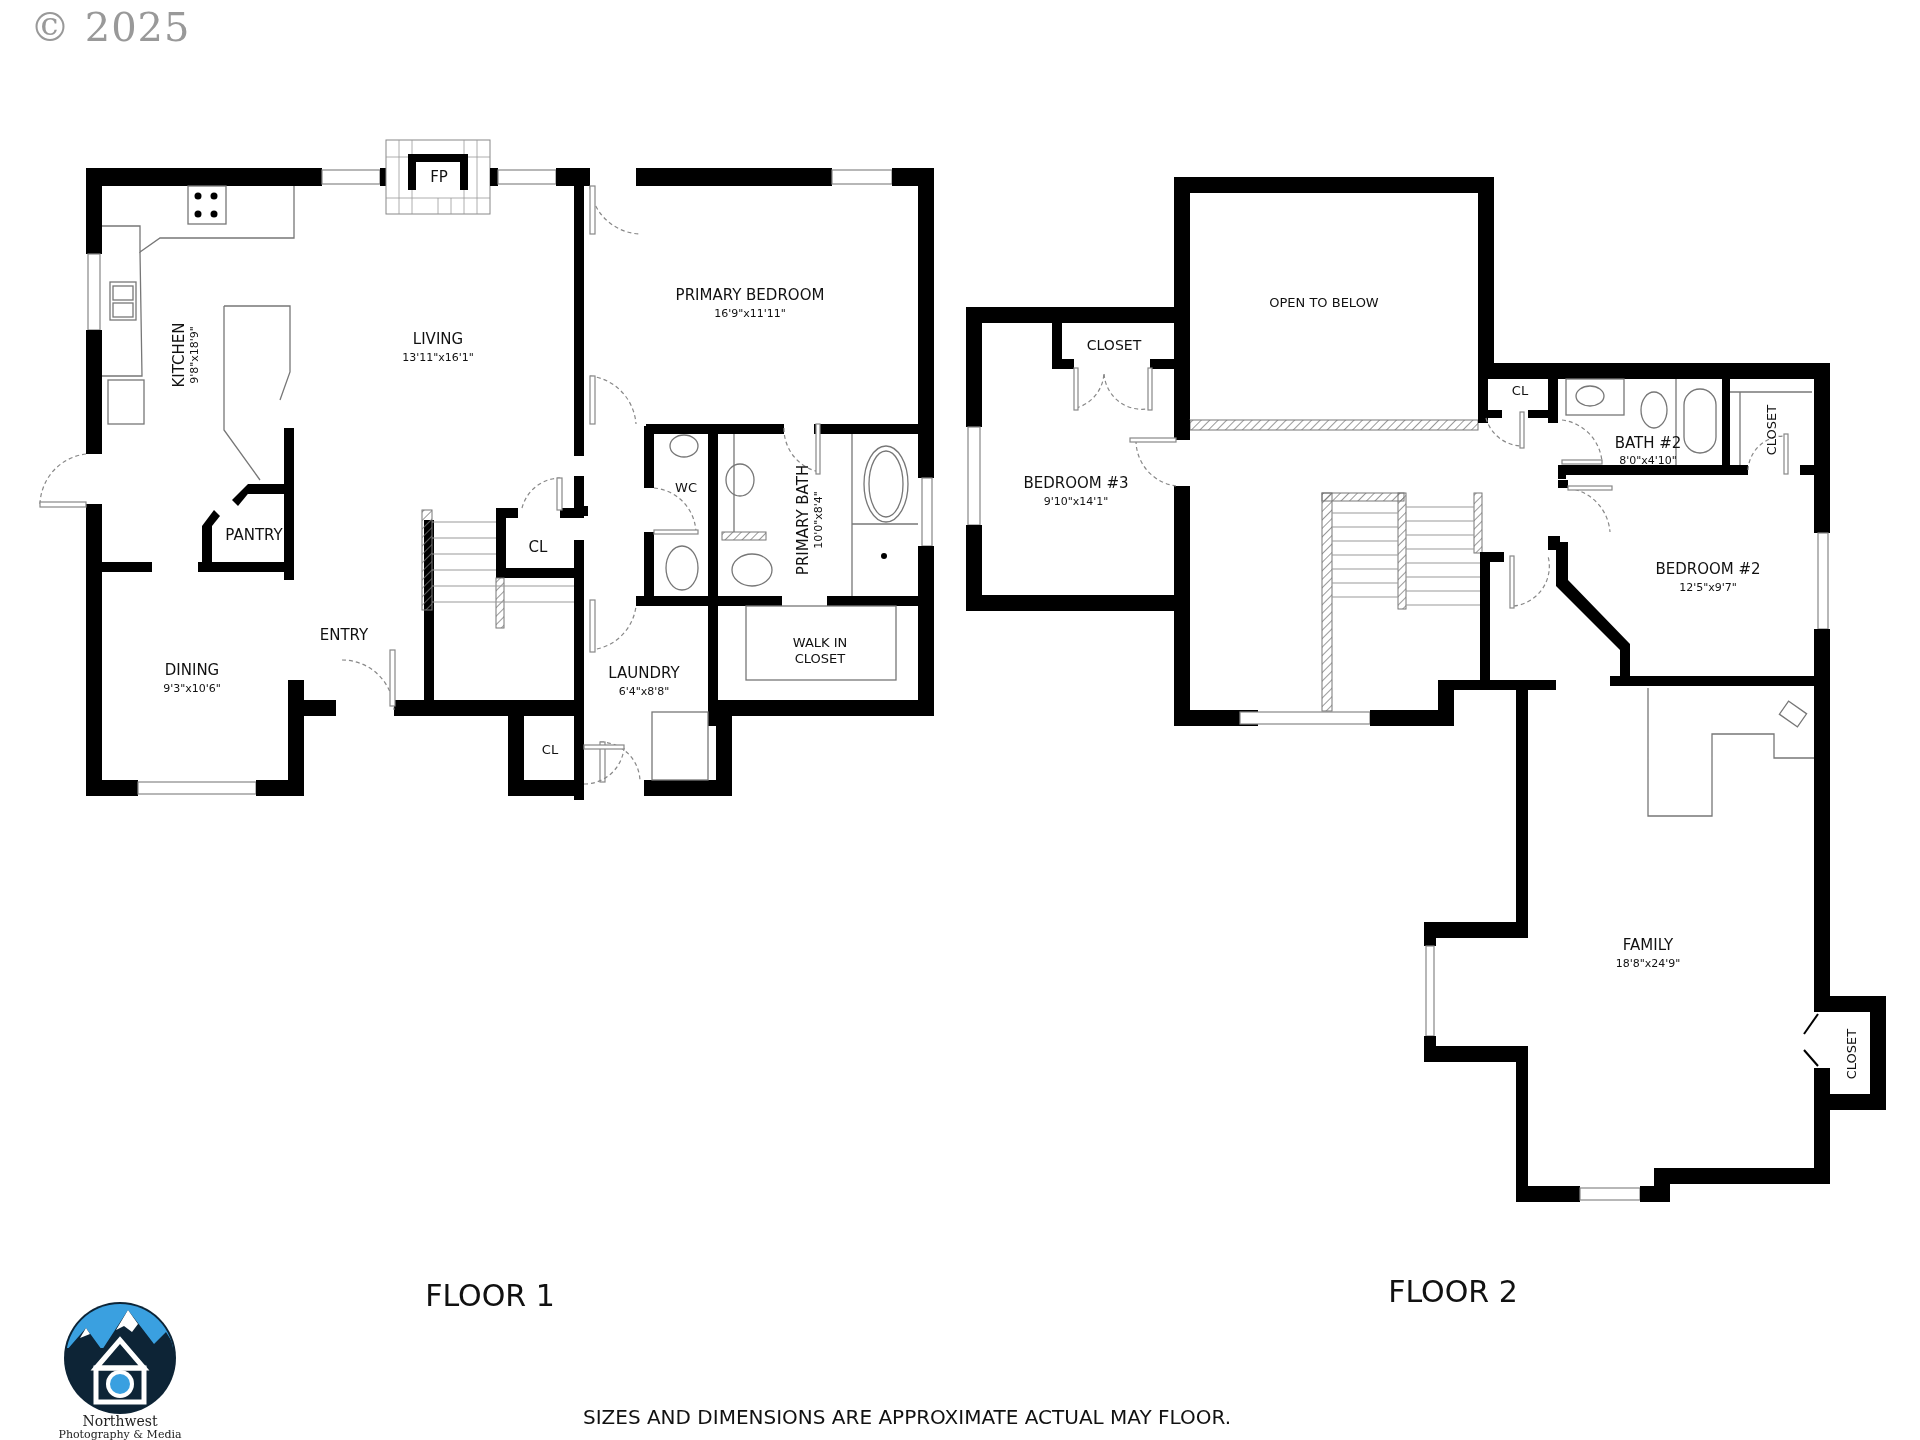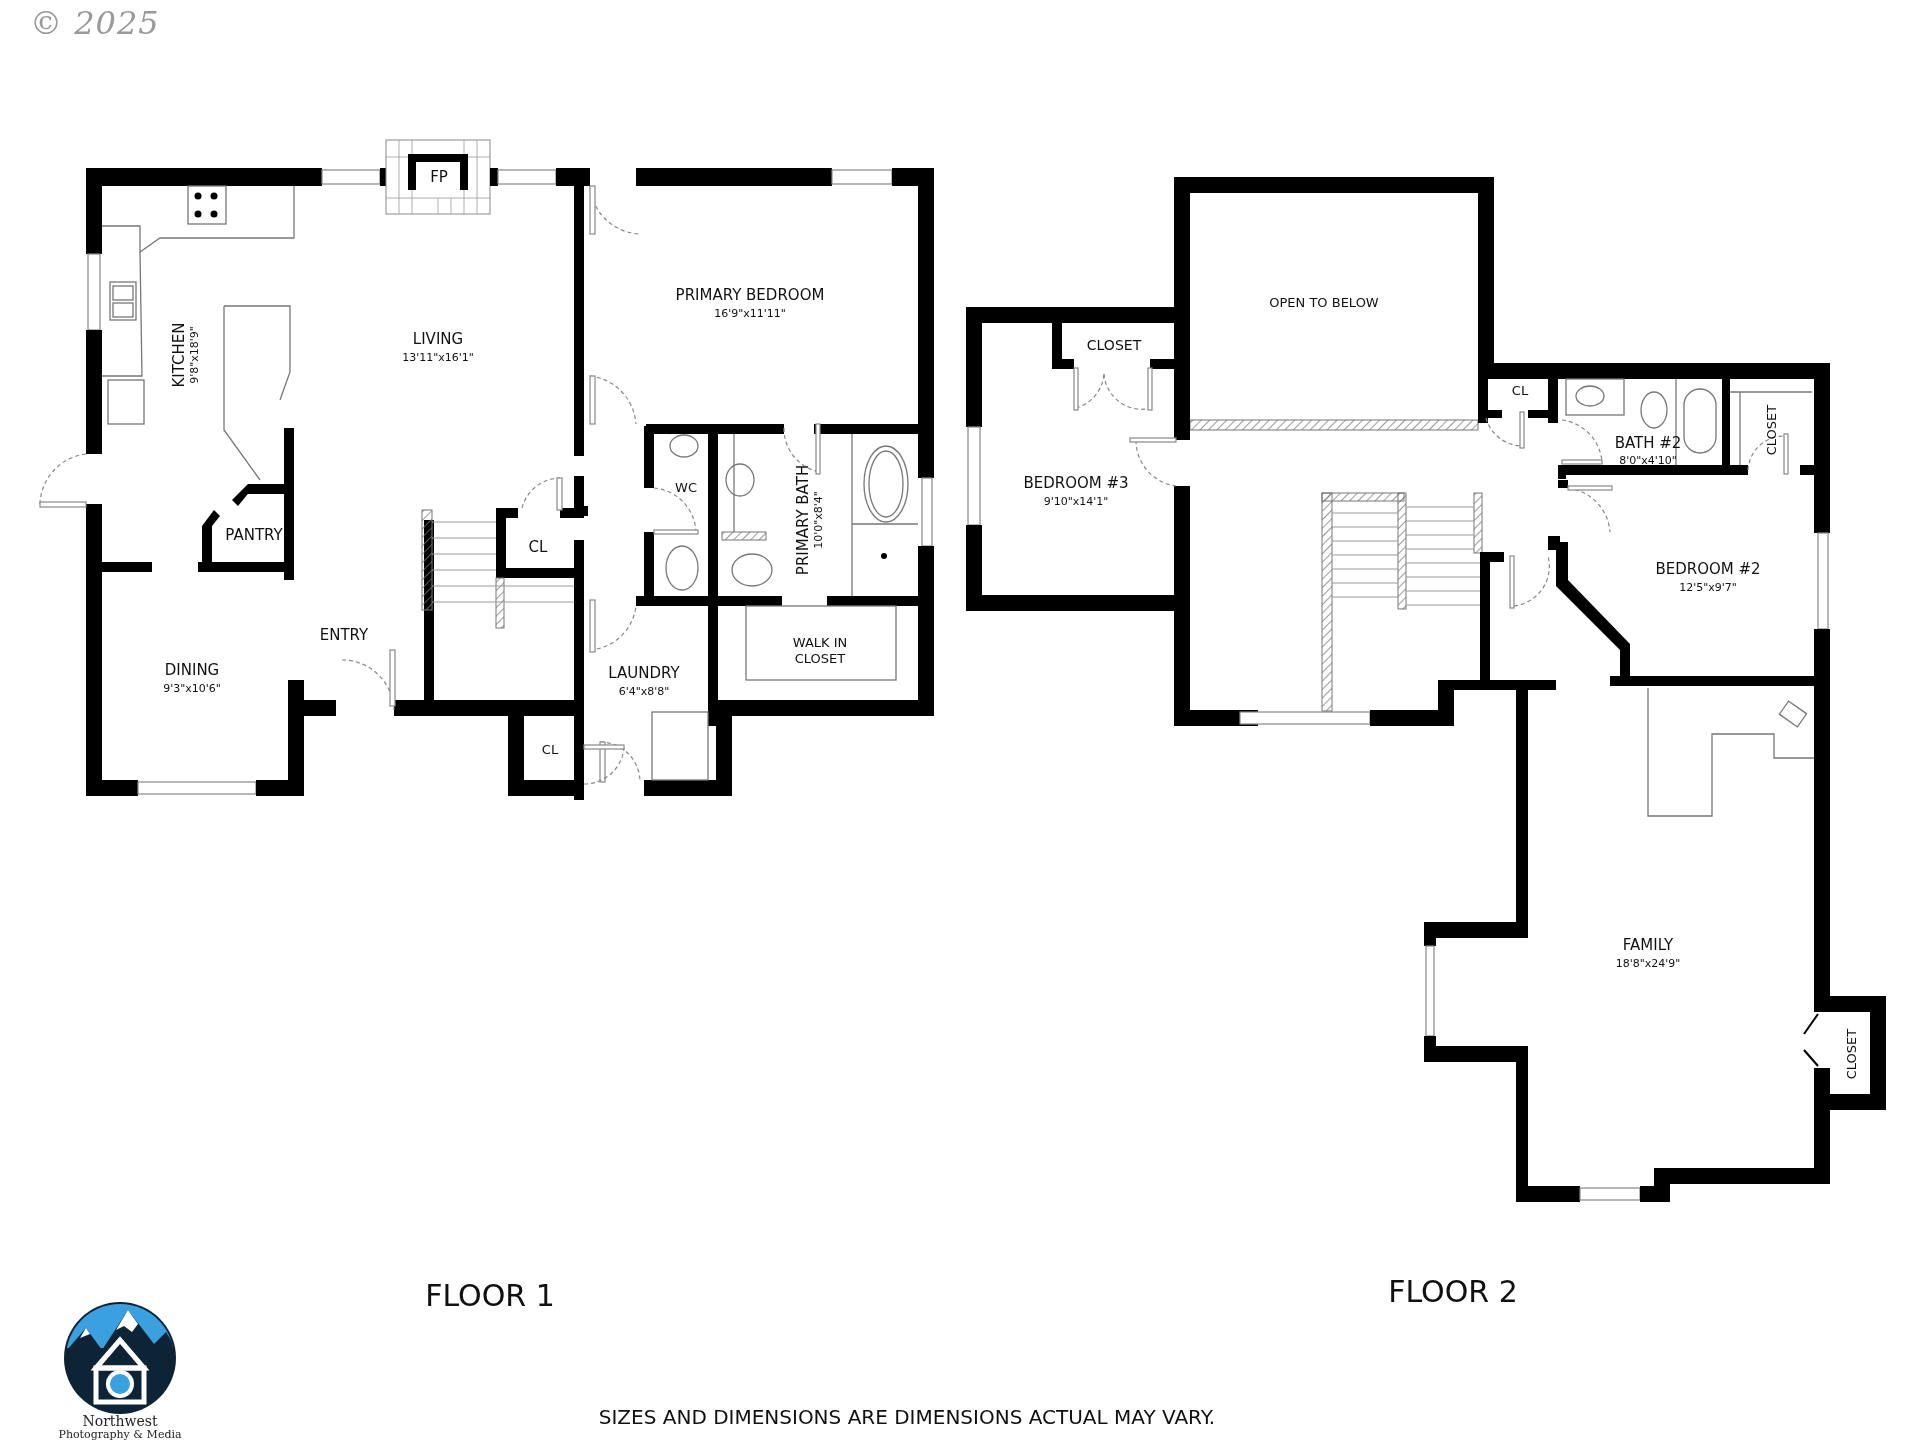--- a/index.html
+++ b/index.html
@@ -6,21 +6,21 @@
   body{width:1920px;height:1440px;position:relative;overflow:hidden;font-family:"DejaVu Sans",sans-serif;color:#111;}
   svg{position:absolute;left:0;top:0;}
   .w{fill:#000;}
   .win{fill:#fff;stroke:#888;stroke-width:1.2;}
   .fix{fill:none;stroke:#777;stroke-width:1.3;}
   .door{fill:none;stroke:#888;stroke-width:1.2;stroke-dasharray:4 3;}
   .hatch{fill:url(#hatch);stroke:#777;stroke-width:1;}
   .rl{font-family:"DejaVu Sans",sans-serif;font-size:15px;fill:#111;text-anchor:middle;}
   .rd{font-family:"DejaVu Sans",sans-serif;font-size:11px;fill:#111;text-anchor:middle;}
   .floor-label{font-family:"DejaVu Sans",sans-serif;font-size:30px;fill:#111;text-anchor:middle;}
-  .copyright{position:absolute;left:30px;top:4px;font-family:"DejaVu Serif",serif;font-size:32px;color:#999;letter-spacing:1px;font-style:italic;}
+  .copyright{position:absolute;left:30px;top:4px;font-family:"DejaVu Serif",serif;font-size:40px;color:#999;letter-spacing:1px;}
   .disclaimer{position:absolute;left:0;width:1920px;top:1405px;text-align:center;font-size:20px;color:#111;}
   .disclaimer span{display:inline-block;transform:translateX(-53px);}
   .logo-name{position:absolute;left:44px;top:1414px;width:152px;text-align:center;font-family:"DejaVu Serif",serif;font-size:14px;line-height:14px;color:#222;}
   .logo-sub{display:block;font-size:11px;}
 </style>
 </head>
 <body>
 
 <div class="copyright">© 2025</div>
 
@@ -367,13 +367,13 @@
     <circle cx="0" cy="26" r="14" fill="#fff"></circle>
     <circle cx="0" cy="26" r="10" fill="#3aa0e0"></circle>
   </g>
 </svg>
 
 <div class="logo-name">
   <span>Northwest</span>
   <span class="logo-sub">Photography &amp; Media</span>
 </div>
 
-<div class="disclaimer"><span>SIZES AND DIMENSIONS ARE DIMENSIONS ACTUAL MAY VARY.</span></div>
+<div class="disclaimer"><span>SIZES AND DIMENSIONS ARE APPROXIMATE ACTUAL MAY FLOOR.</span></div>
 
 </body></html>

